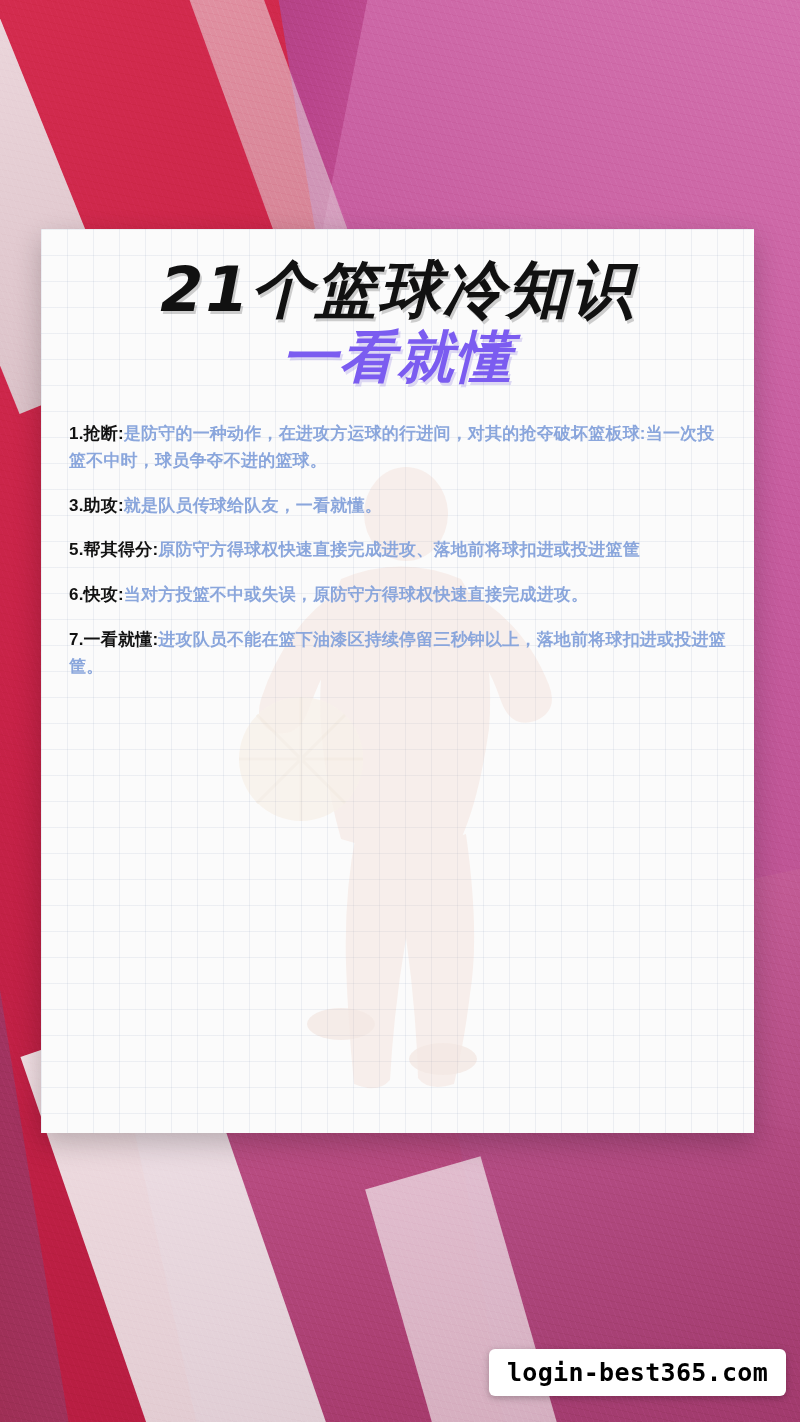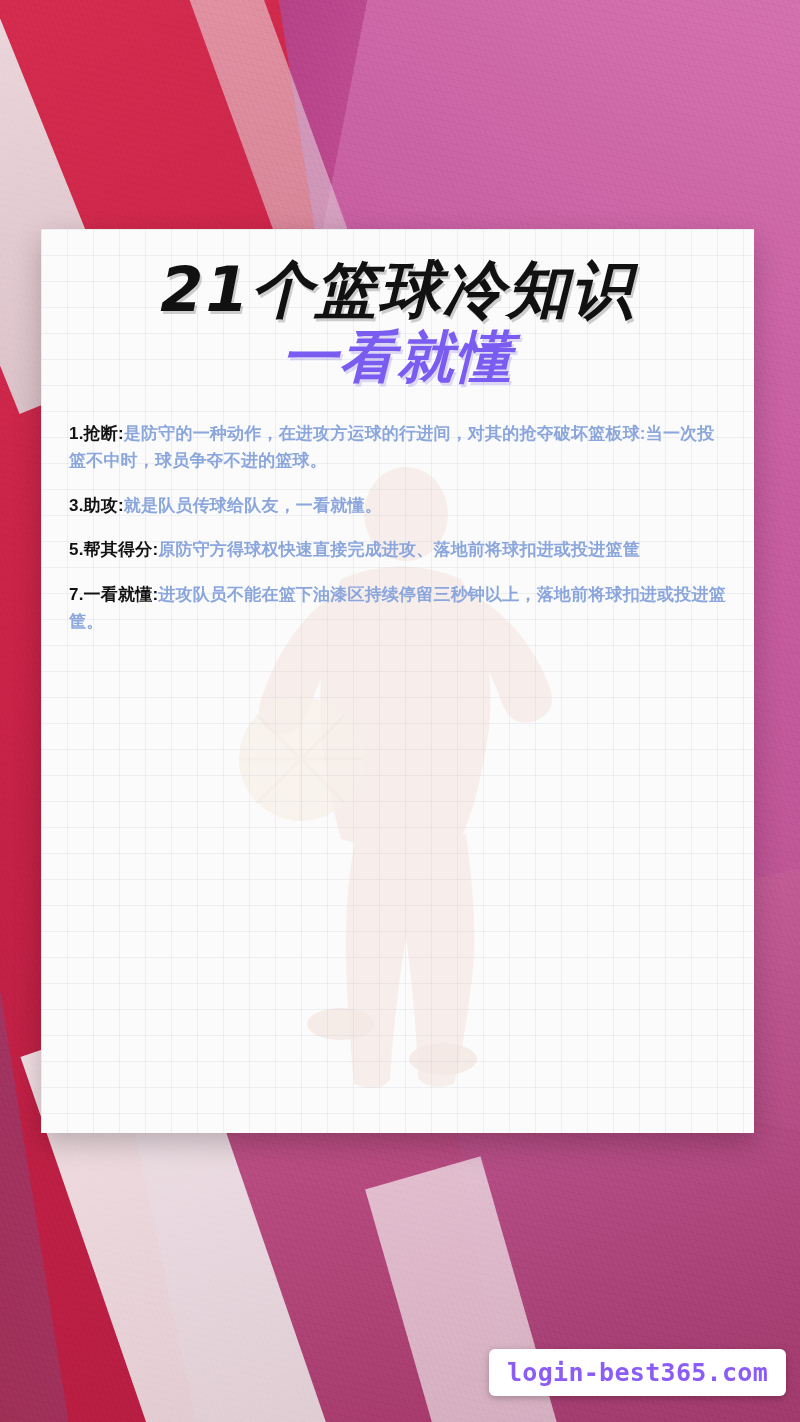--- a/index.html
+++ b/index.html
@@ -179,21 +179,21 @@
   .item .body {
     color: #8aa6dc;
     font-weight: 600;
   }
   
   .site-badge {
     position: absolute;
     right: 14px;
     bottom: 26px;
     background: #ffffff;
-    color: #8b5cf6;
+    color: #000000;
     font-size: 25px;
     font-weight: 700;
     padding: 9px 18px;
     border-radius: 6px;
     font-family: "DejaVu Sans Mono", "Liberation Mono", monospace;
     letter-spacing: .3px;
     box-shadow: 0 2px 7px rgba(0,0,0,.25);
   }
 </style>
 </head>
@@ -245,20 +245,23 @@
 
         <p class="item">
           <span class="term">3.</span><span class="term">助攻:</span><span class="body">就是队员传球给队友，一看就懂。</span>
         </p>
 
 
         <p class="item">
           <span class="term">5.</span><span class="term">帮其得分:</span><span class="body">原防守方得球权快速直接完成进攻、落地前将球扣进或投进篮筐</span>
         </p>
 
+        <p class="item">
+          <span class="term">6.</span><span class="term">快攻:</span><span class="body">当对方投篮不中或失误，原防守方得球权快速直接完成进攻。</span>
+        </p>
 
         <p class="item">
           <span class="term">7.</span><span class="term">一看就懂:</span><span class="body">进攻队员不能在篮下油漆区持续停留三秒钟以上，落地前将球扣进或投进篮筐。</span>
         </p>
 
       </div>
     </div>
   </div>
 
   <div class="site-badge">login-best365.com</div>

